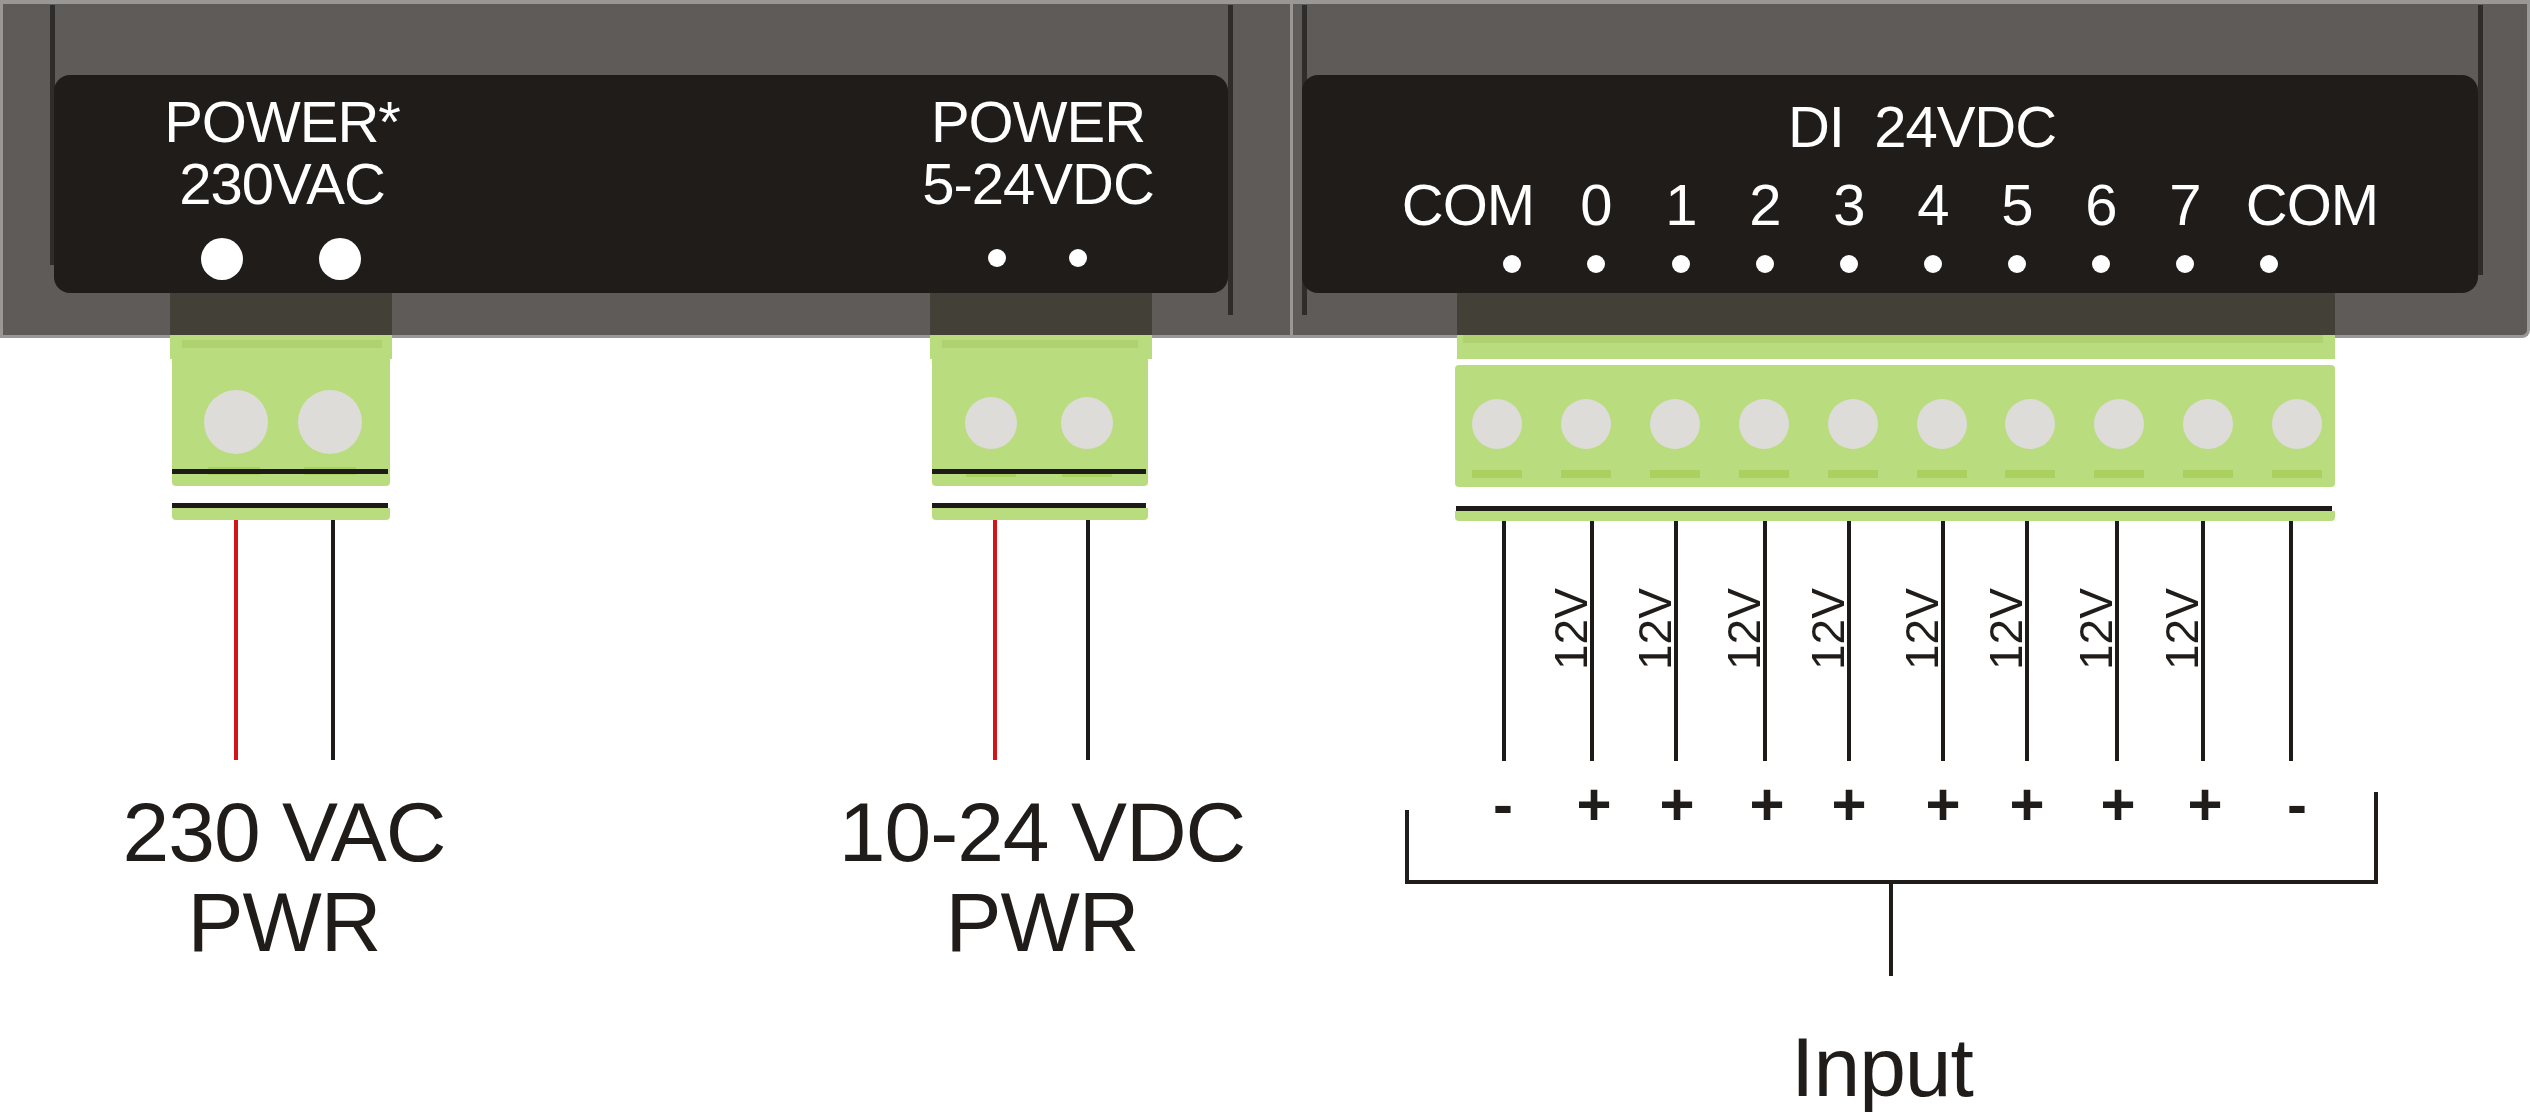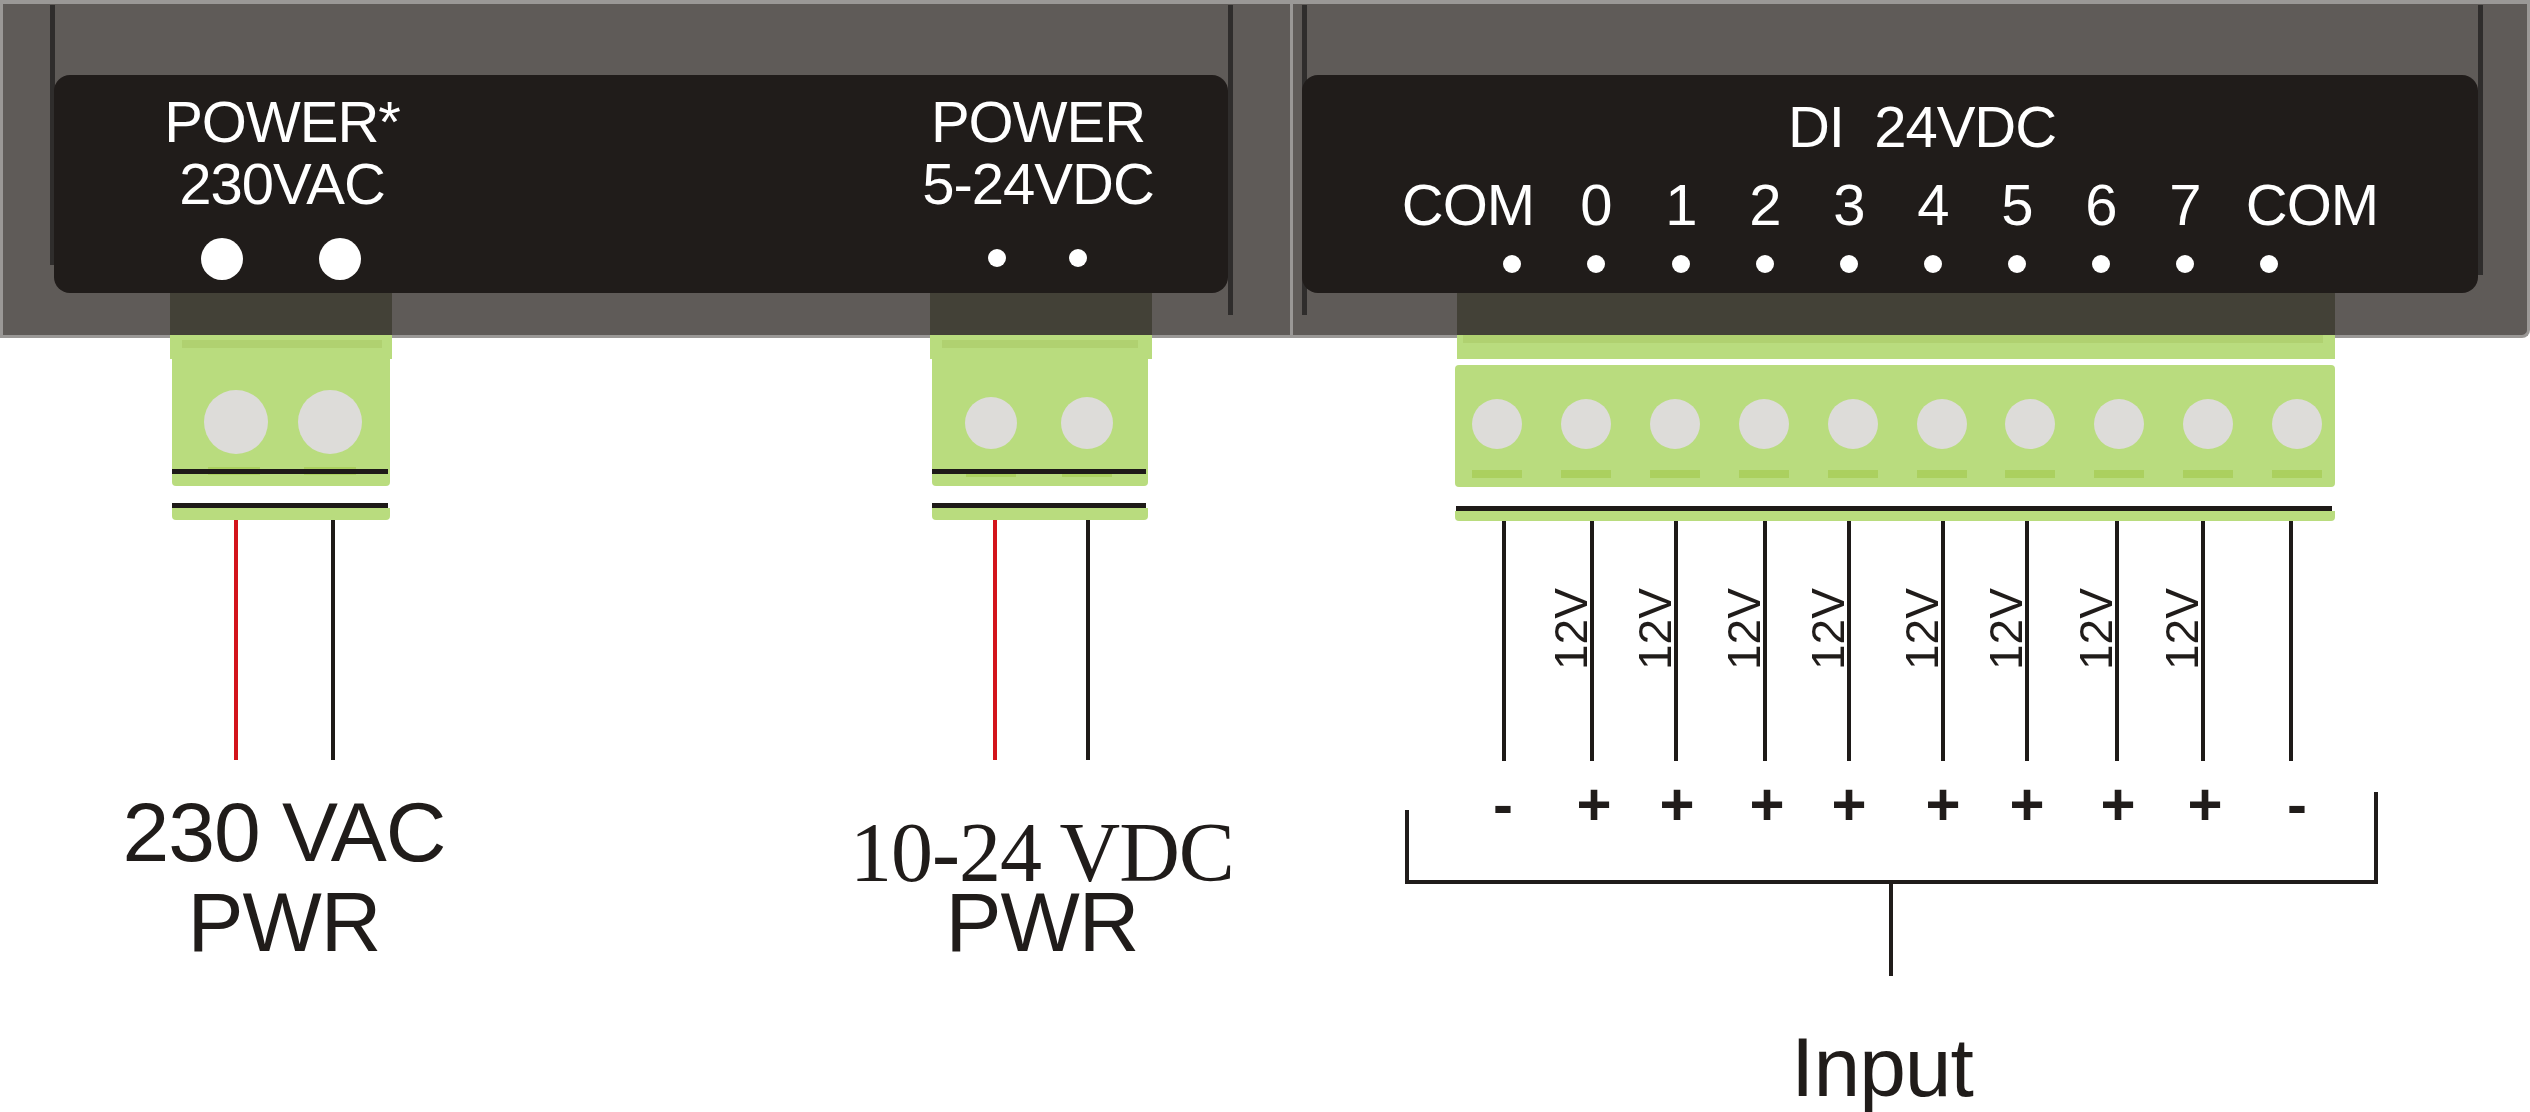--- a/index.html
+++ b/index.html
@@ -88,21 +88,21 @@
 
 <div class="abs tb-bar" style="left:932px;top:503px;width:214px;"></div>
 <div class="abs" style="left:932px;top:508px;width:216px;height:12px;background:#b9dc7e;border-radius:0 0 4px 4px;"></div>
 <div class="abs wire red" style="left:995px;top:520px;height:240px;"></div>
 <div class="abs wire blk" style="left:1088px;top:520px;height:240px;"></div>
 
 <div class="abs" style="left:1455px;top:511px;width:880px;height:10px;background:#b9dc7e;border-radius:0 0 4px 4px;"></div>
 
 <div class="abs caption" style="left:284px;top:790px;">230 VAC</div>
 <div class="abs caption" style="left:284px;top:880px;">PWR</div>
-<div class="abs caption" style="left:1042px;top:811px;font-family:Liberation Serif, serif;">10-24 VDC</div>
+<div class="abs caption" style="left:1042px;top:790px;">10-24 VDC</div>
 <div class="abs caption" style="left:1042px;top:880px;">PWR</div>
 
 <div class="abs brk" style="left:1405px;top:810px;width:4px;height:74px;"></div>
 <div class="abs brk" style="left:2374px;top:792px;width:4px;height:92px;"></div>
 <div class="abs brk" style="left:1405px;top:880px;width:973px;height:4px;"></div>
 <div class="abs brk" style="left:1889px;top:884px;width:4px;height:92px;"></div>
 <div class="abs caption" style="left:1882px;top:1025px;">Input</div>
 
 <div id="di-pins">
     <div class="abs lbl" style="left:1468px;top:176px;">COM</div>

